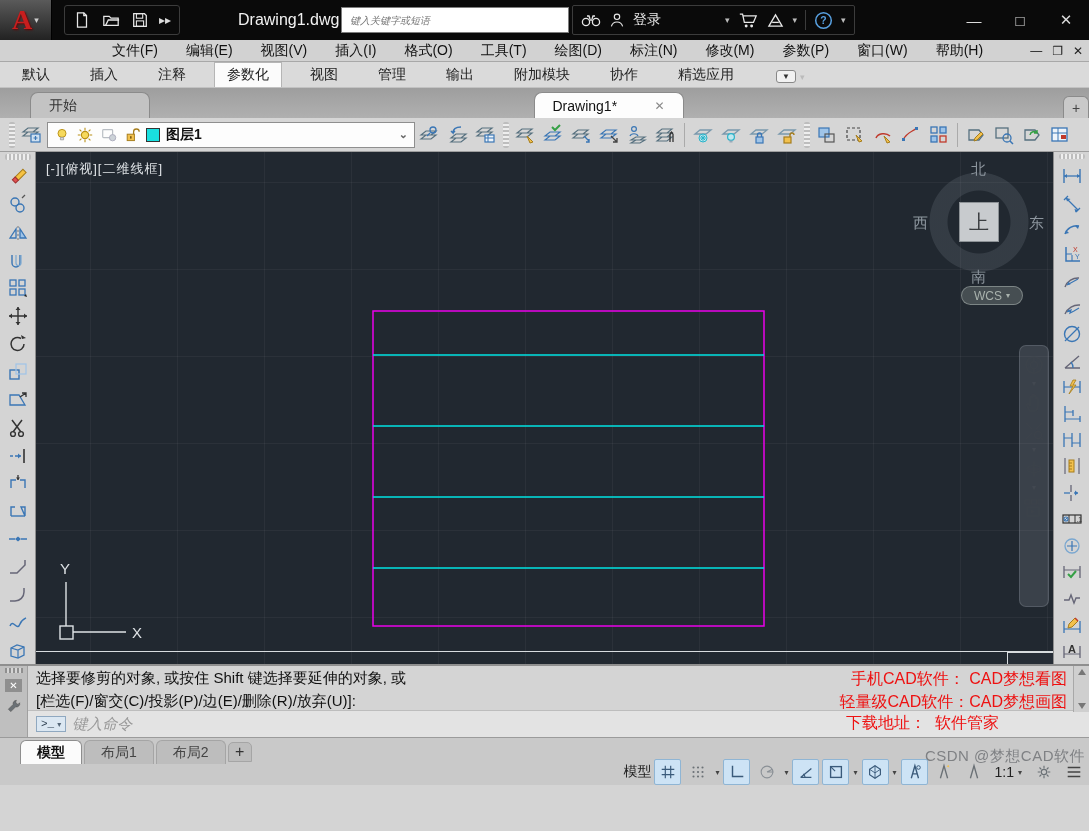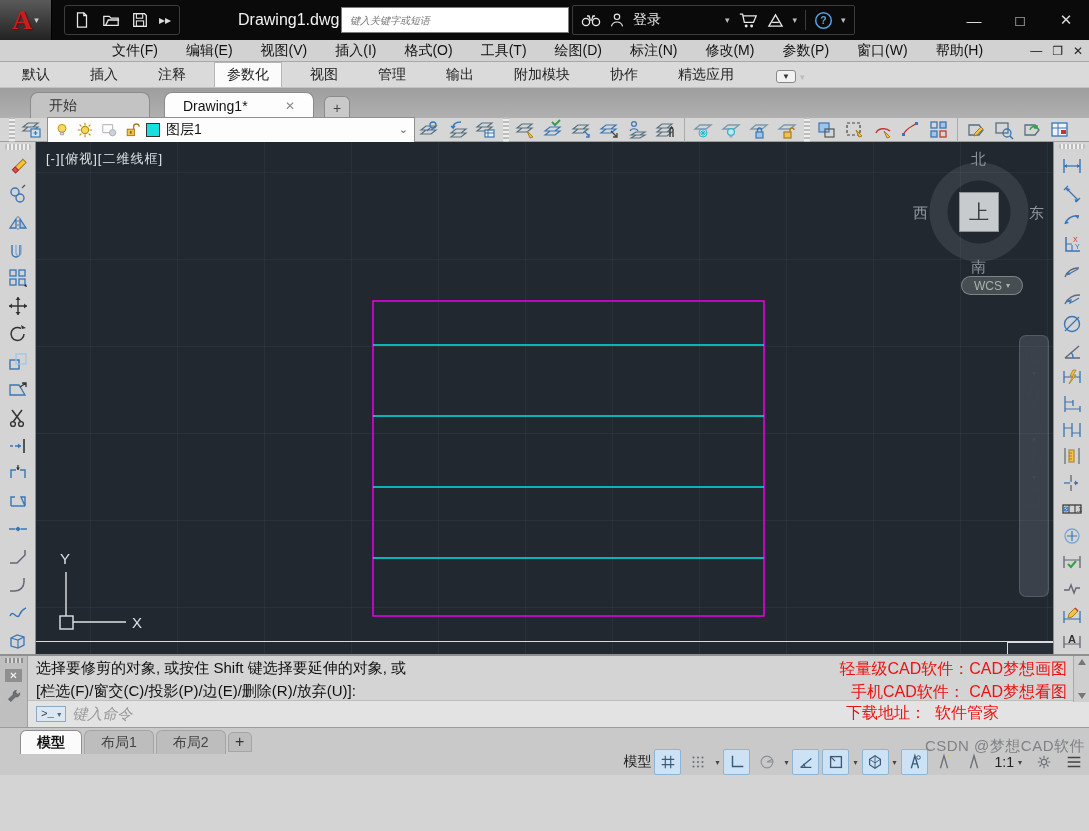--- a/index.html
+++ b/index.html
@@ -24,28 +24,28 @@
   .menubar{height:22px;background:#d2d2d2;border-bottom:1px solid #a8a8a8;display:flex;align-items:center;padding-left:98px;position:relative;}
   .menubar .mi{font-size:14px;color:#111;padding:1px 14px;}
   .mdi{position:absolute;right:6px;display:flex;gap:10px;color:#222;font-size:12px;align-items:center;}
   
   .ribbontabs{height:26px;background:#dadada;display:flex;align-items:flex-end;padding-left:10px;gap:16px;border-bottom:1px solid #c2c2c2;}
   .rtab{font-size:14px;color:#222;padding:3px 12px;}
   .rtab.on{background:#fbfbfb;border:1px solid #b5b5b5;border-bottom:none;}
   .rtab-extra{display:flex;align-items:center;gap:4px;margin-left:14px;padding-bottom:4px;color:#333;}
   .rtab-extra .box{border:1px solid #888;border-radius:3px;background:#f2f2f2;font-size:8px;padding:1px 5px;}
   
-  .doctabs{height:30px;background:linear-gradient(#9e9e9e,#b0b0b0);display:flex;align-items:flex-end;padding-left:30px;}
+  .doctabs{height:30px;background:linear-gradient(#9e9e9e,#b0b0b0);display:flex;align-items:flex-end;padding-left:30px;justify-content:space-between;}
   .dtab{height:26px;display:flex;align-items:center;padding:0 18px;font-size:14px;border-radius:8px 8px 0 0;border:1px solid #8b8b8b;border-bottom:none;}
   .dtab.start{background:#c3c3c3;color:#333;width:120px;}
   .dtab.active{background:#fdfdfd;color:#111;margin-left:14px;width:150px;justify-content:space-between;}
   .dtab .x{color:#888;font-size:12px;margin-left:18px;}
   .plus{width:26px;height:22px;background:#c9c9c9;border:1px solid #8b8b8b;border-bottom:none;border-radius:6px 6px 0 0;margin-left:10px;display:flex;align-items:center;justify-content:center;color:#444;font-size:14px;}
   
-  .toolbar{height:24px;background:#d6d6d6;border-bottom:1px solid #9e9e9e;display:flex;align-items:center;gap:2px;padding:0 7px;}
+  .toolbar{height:34px;background:#d6d6d6;border-bottom:1px solid #9e9e9e;display:flex;align-items:center;gap:2px;padding:0 7px;font-weight:bold;}
   .grip{width:6px;height:26px;background:repeating-linear-gradient(#bdbdbd 0 2px,#eee 2px 4px);margin:0 2px;border-radius:2px;}
   .tbtn{width:26px;height:28px;display:flex;align-items:center;justify-content:center;border:1px solid transparent;border-radius:2px;}
   .combo{height:26px;flex:0 0 368px;background:#fdfdfd;border:1px solid #8f8f8f;display:flex;align-items:center;gap:6px;padding:0 6px;font-size:14px;color:#111;}
   .combo .chev{margin-left:auto;color:#666;font-size:11px;}
   .swatch{width:14px;height:14px;background:#19e0e0;border:1px solid #333;}
   .tsep{width:1px;height:24px;background:#aaa;margin:0 3px;}
   svg.i{display:block;}
   
   .main{height:512px;display:flex;position:relative;}
   .sidecol{width:36px;background:#d4d4d4;display:flex;flex-direction:column;align-items:center;padding-top:2px;gap:1px;}
@@ -730,22 +730,22 @@
         </svg>
     </div>
     <div class="cmdline">选择要修剪的对象, 或按住 Shift 键选择要延伸的对象, 或</div>
     <div class="cmdline">[栏选(F)/窗交(C)/投影(P)/边(E)/删除(R)/放弃(U)]:</div>
     <div class="cmd-inputrow">
       <span class="chip">&gt;_<span style="font-size:8px;color:#567;">▾</span></span>
       <span class="cmd-input">键入命令</span>
       <span class="ads3"><span>下载地址：</span>&nbsp;&nbsp;<span>软件管家</span></span>
     </div>
     <div class="ads1">
+      <div>手机CAD软件： CAD梦想看图</div>
       <div>轻量级CAD软件：CAD梦想画图</div>
-      <div>手机CAD软件： CAD梦想看图</div>
     </div>
     <div class="cmd-scroll">
       <div class="tri-up"></div>
       <div class="tri-dn"></div>
     </div>
   </div>
 
   <div class="statusbar">
     <div class="ltabs">
       <div class="ltab on">模型</div>

